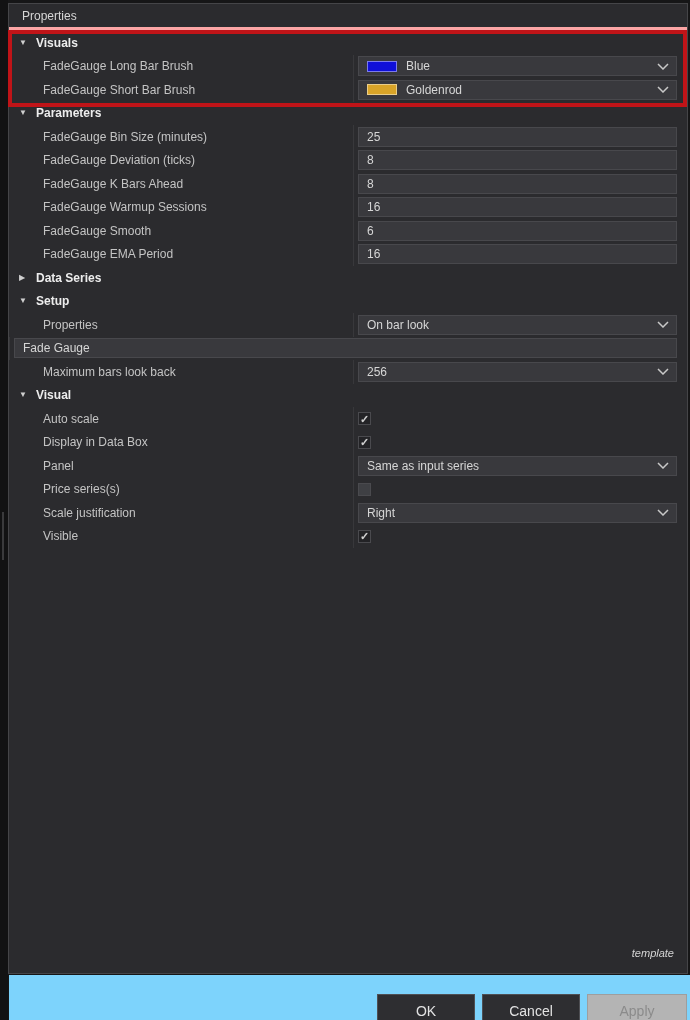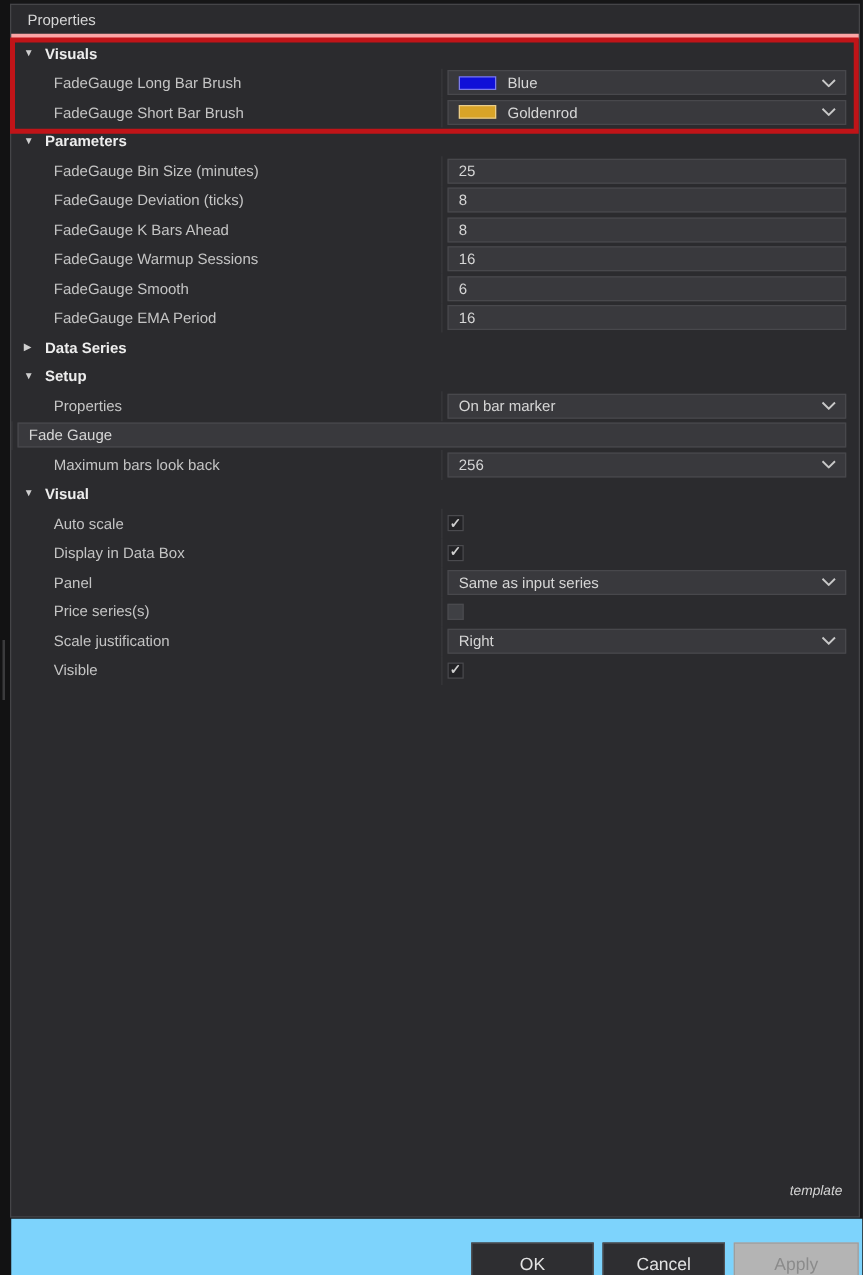--- a/index.html
+++ b/index.html
@@ -208,21 +208,21 @@
           <span class="sec-label">Setup</span>
         </div>
       </div>
 
       <div class="prow">
         <div class="labelcol">
             <span class="prop-label">Properties</span>
           </div>
         <div class="valuecol">
           <div class="dropdown">
-            <span>On bar marker</span>
+            <span>On bar look</span>
             <svg class="chev" width="12" height="7">
                 <polyline points="1,1 6,6 11,1" fill="none" stroke="#c8c8c8" stroke-width="1.5"></polyline>
               </svg>
           </div>
         </div>
       </div>
 
       <div class="prow">
         <div class="valuecol">
             <div class="field">

